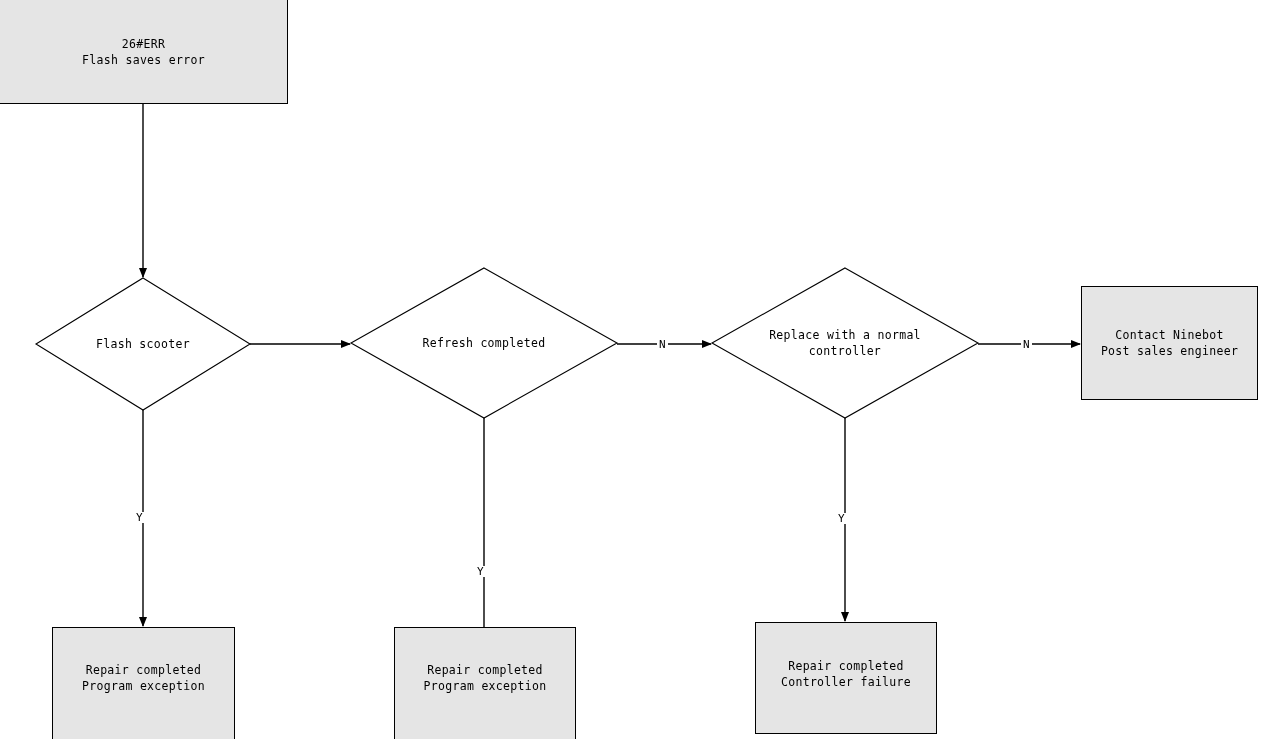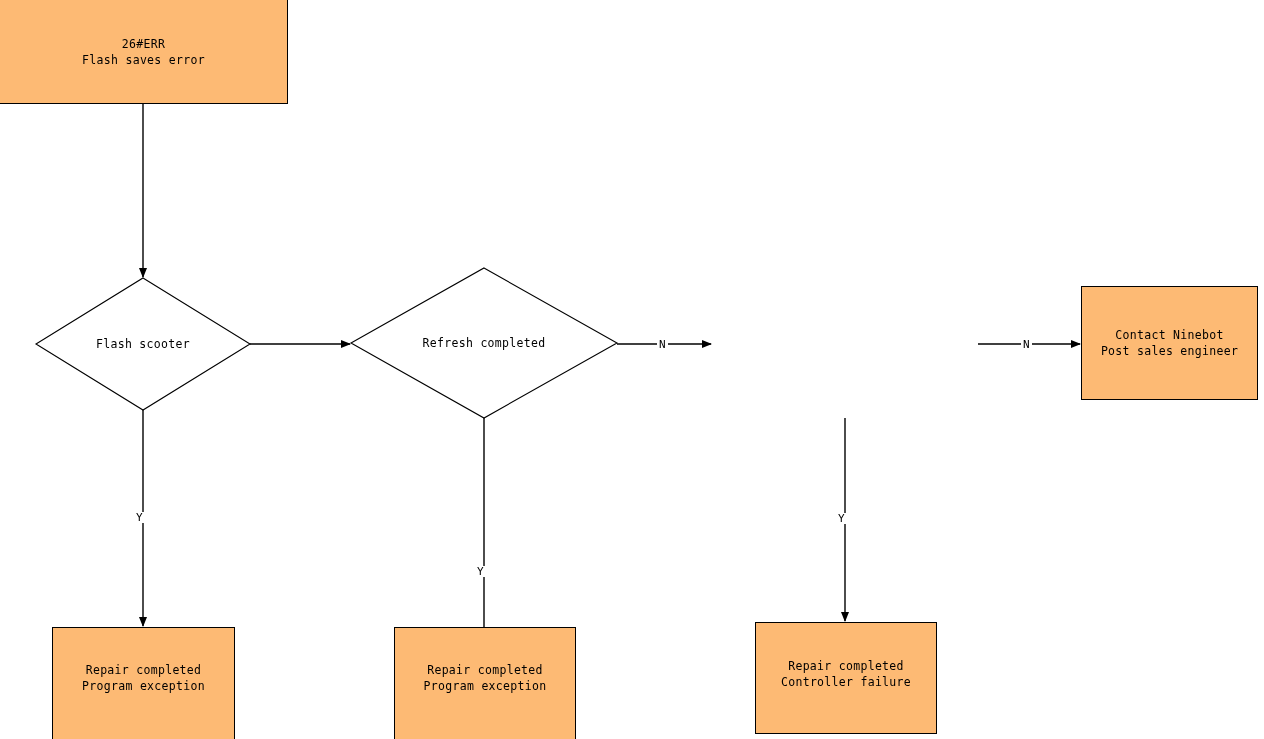--- a/index.html
+++ b/index.html
@@ -28,21 +28,21 @@
   }
   .node {
     position: absolute;
     box-sizing: border-box;
     display: flex;
     align-items: center;
     justify-content: center;
   }
   .box {
     border: 1px solid #000000;
-    background: #fdba74;
+    background: #e5e5e5;
   }
   .box .label {
     text-align: center;
     font-size: 11.5px;
     line-height: 16px;
     color: #000000;
     white-space: pre-line;
     letter-spacing: 0.3px;
   }
   .diamond-wrap {
@@ -120,20 +120,27 @@
     <div class="label">Flash scooter</div>
   </div>
 
   <div class="diamond-wrap" style="left:351px; top:268px; width:266px; height:150px;">
     <svg width="266" height="150" viewBox="0 0 266 150" xmlns="http://www.w3.org/2000/svg">
       <polygon points="133,0 266,75 133,150 0,75" fill="#ffffff" stroke="#000000" stroke-width="1.1"></polygon>
     </svg>
     <div class="label">Refresh completed</div>
   </div>
 
+  <div class="diamond-wrap" style="left:712px; top:268px; width:266px; height:150px;">
+    <svg width="266" height="150" viewBox="0 0 266 150" xmlns="http://www.w3.org/2000/svg">
+      <polygon points="133,0 266,75 133,150 0,75" fill="#ffffff" stroke="#000000" stroke-width="1.1"></polygon>
+    </svg>
+    <div class="label">Replace with a normal
+controller</div>
+  </div>
 
   <div class="node box" style="left:1081px; top:286px; width:177px; height:114px;">
     <div class="label">Contact Ninebot
 Post sales engineer</div>
   </div>
 
   <div class="node box" style="left:52px; top:627px; width:183px; height:115px;">
     <div class="label" style="margin-top:-14px;">Repair completed
 Program exception</div>
   </div>

